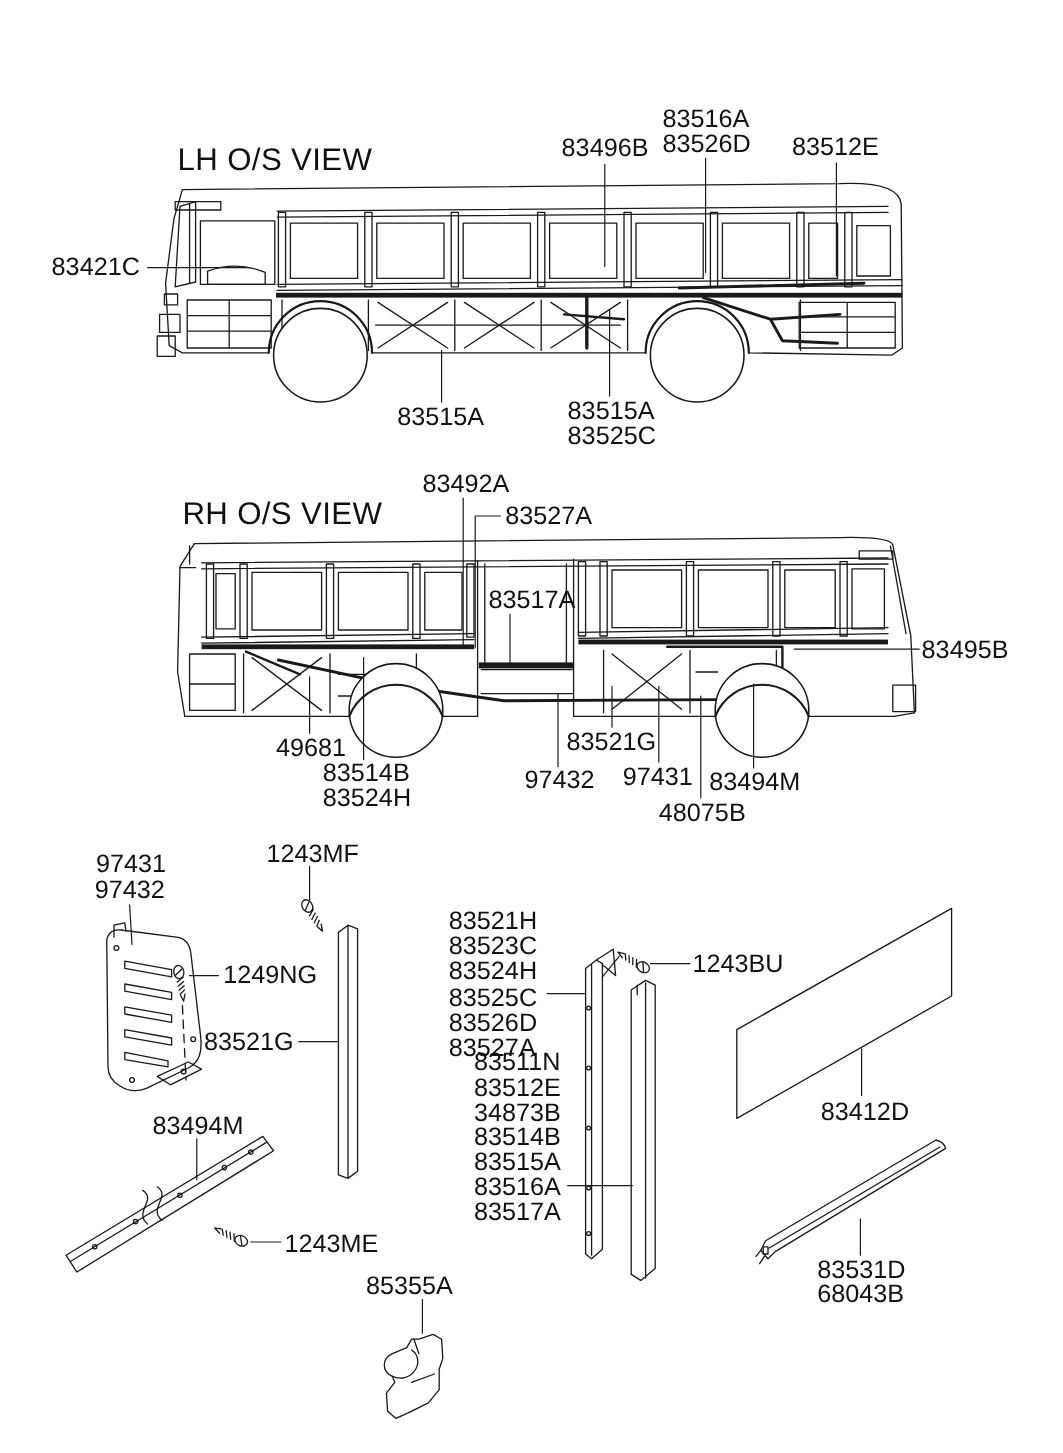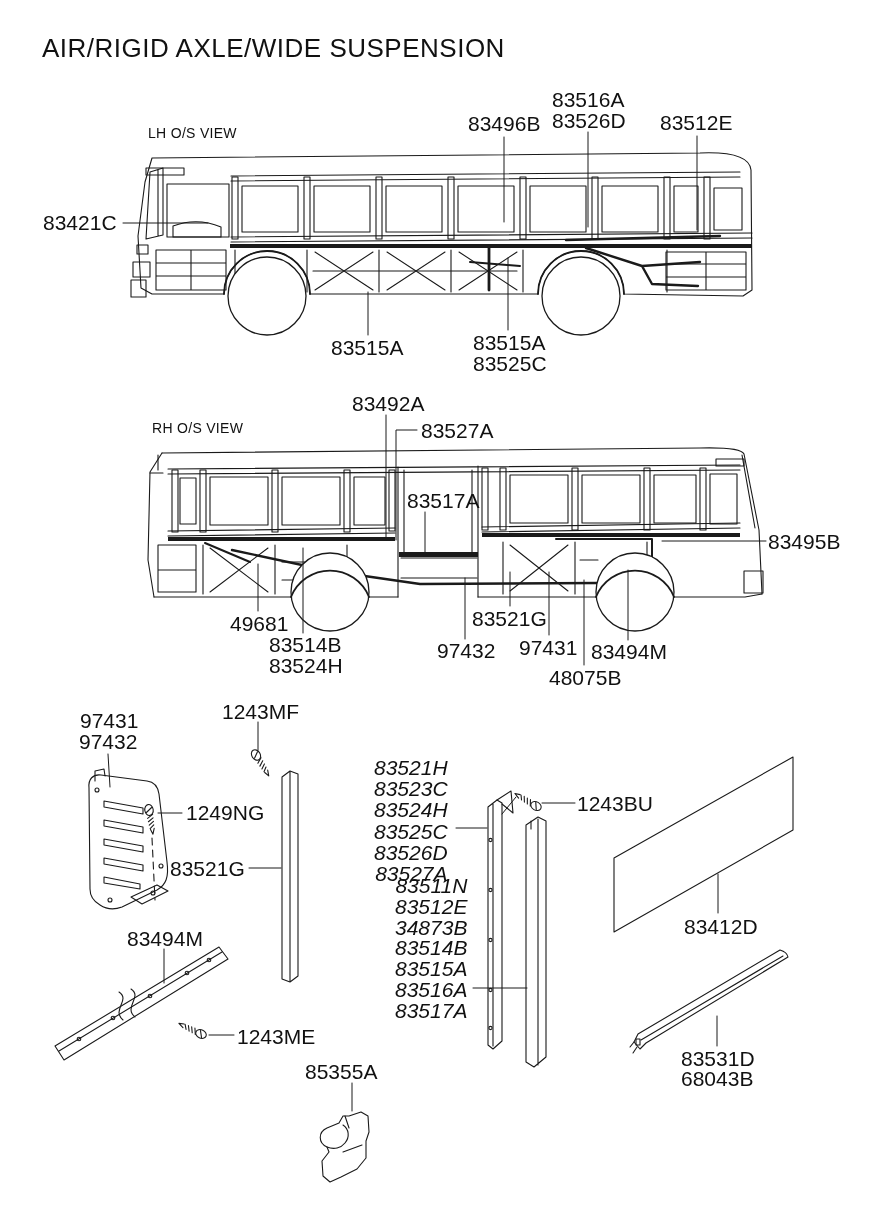--- a/index.html
+++ b/index.html
@@ -1,22 +1,22 @@
 <!DOCTYPE html>
 <html><head>
 <meta charset="utf-8">
 <style>
   html,body{margin:0;padding:0;background:#fff;}
   .stage{position:relative;width:886px;height:1211px;background:#fff;overflow:hidden;
          font-family:"Liberation Sans",sans-serif;color:#111;}
   .stage svg{position:absolute;left:0;top:0;}
-  .lbl{position:absolute;font-size:21px;line-height:21px;white-space:nowrap;text-align:right;}
+  .lbl{position:absolute;font-size:21px;line-height:21px;white-space:nowrap;}
   .title{position:absolute;font-size:26px;line-height:28px;letter-spacing:.5px;}
-  .caption{position:absolute;font-size:14px;line-height:23px;letter-spacing:.3px;}
-  .list div{line-height:21.2px;height:21.2px;font-style:italic;}
+  .caption{position:absolute;font-size:26px;line-height:23px;letter-spacing:.3px;}
+  .list div{line-height:21.2px;height:21.2px;}
   .list.tight div{line-height:20.8px;height:20.8px;}
 </style>
 </head>
 <body>
 
 <div class="stage">
 
 <svg width="886" height="1211" viewBox="0 0 886 1211" stroke="#1a1a1a" fill="none" stroke-width="1.1" stroke-linecap="round" stroke-linejoin="round">
   <defs>
     <g id="screw">
@@ -200,21 +200,20 @@
     <path d="M456,828 L487,828"></path>
     <path d="M542,803 L575,803"></path>
     <path d="M473,988 L527,988"></path>
     <path d="M718,874 L718,913"></path>
     <path d="M717,1016 L717,1046"></path>
     <path d="M352,1083 L352,1111"></path>
     <path d="M516,797 L502,814"></path>
   </g>
 </svg>
 
-<div class="title" style="left:42px;top:34px">AIR/RIGID AXLE/WIDE SUSPENSION</div>
 
 <div class="caption" style="left:148px;top:122px">LH O/S VIEW</div>
 <div class="lbl" style="left:552px;top:89px">83516A</div>
 <div class="lbl" style="left:552px;top:110px">83526D</div>
 <div class="lbl" style="left:468px;top:113px">83496B</div>
 <div class="lbl" style="left:660px;top:112px">83512E</div>
 <div class="lbl" style="left:43px;top:212px">83421C</div>
 <div class="lbl" style="left:331px;top:337px">83515A</div>
 <div class="lbl" style="left:473px;top:332px">83515A</div>
 <div class="lbl" style="left:473px;top:353px">83525C</div>

